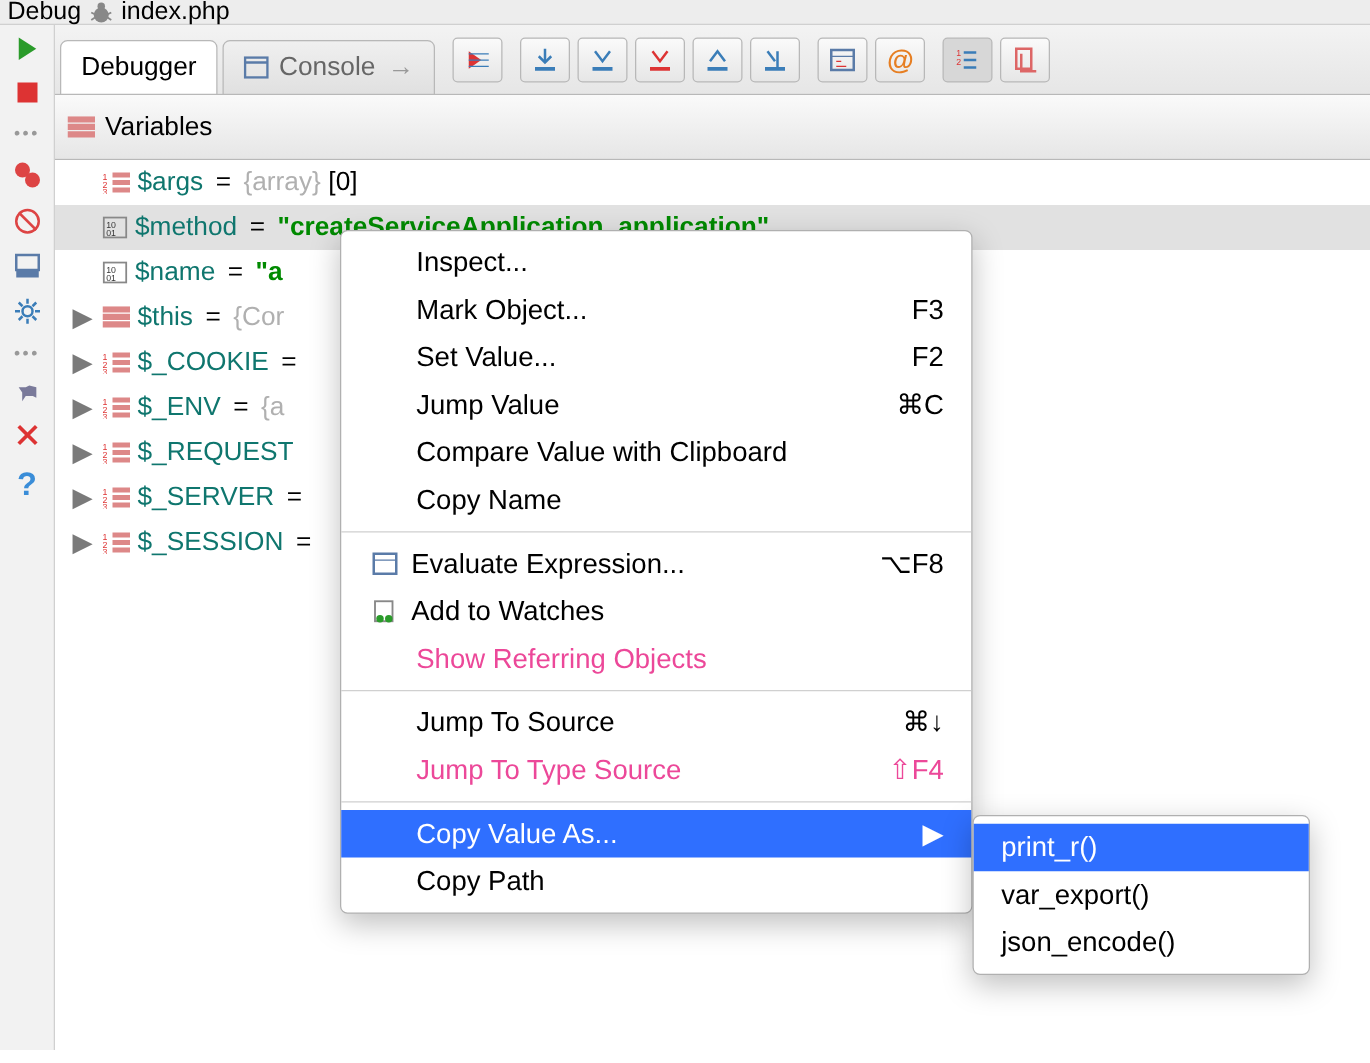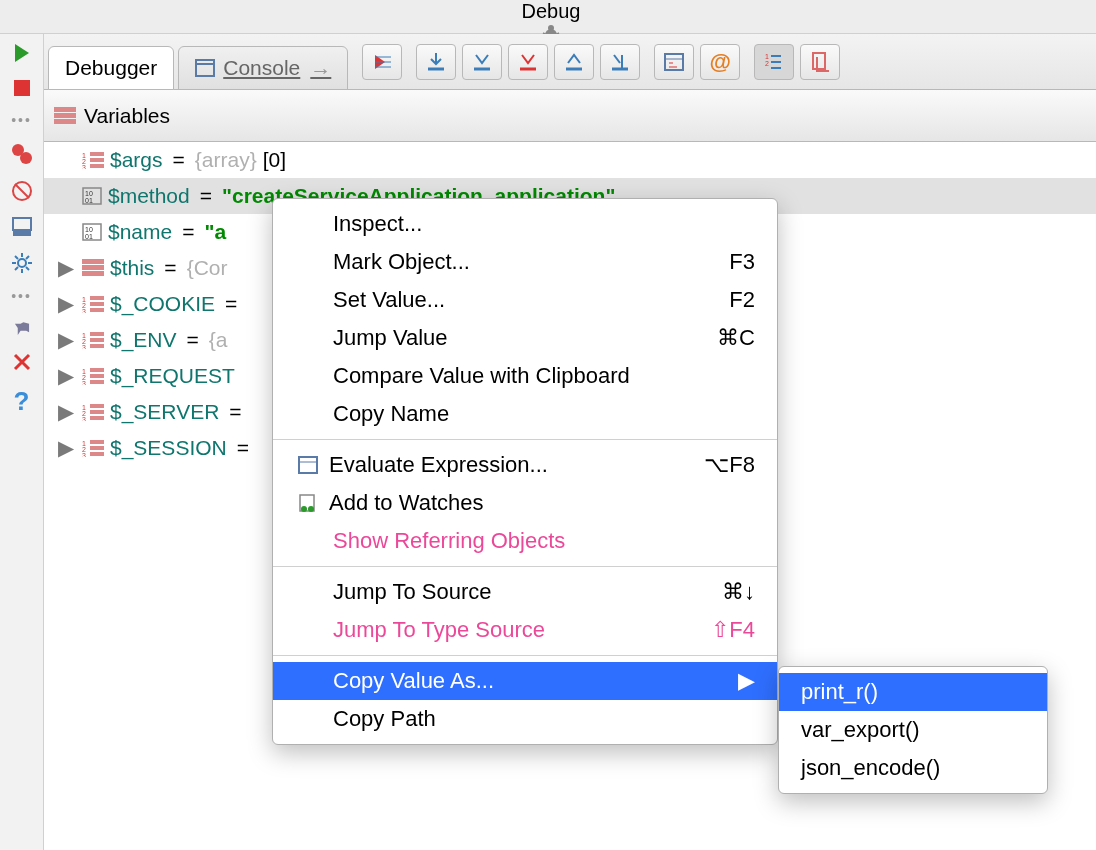--- a/index.html
+++ b/index.html
@@ -1,29 +1,29 @@
 <!DOCTYPE html>
 <html><head>
 <meta charset="utf-8">
 <style>
 * { box-sizing: border-box; margin: 0; padding: 0; font-family: "Helvetica Neue", Arial, sans-serif; }
 body { width: 1096px; height: 850px; background: #fff; color: #000; overflow: hidden; }
 
-.titlebar { height: 34px; background: #ededed; border-bottom: 1px solid #d0d0d0; display: flex; align-items: center; padding-left: 6px; font-size: 20px; flex-direction: column; }
+.titlebar { height: 20px; background: #ededed; border-bottom: 1px solid #d0d0d0; display: flex; align-items: center; padding-left: 6px; font-size: 20px; }
 .titlebar .bug-icon { margin: 0 6px; }
 
 .main { display: flex; height: calc(100% - 30px); }
 
 .leftbar { width: 44px; background: #f2f2f2; border-right: 1px solid #d0d0d0; display: flex; flex-direction: column; align-items: center; padding-top: 8px; gap: 14px; }
 
 .content { flex: 1; display: flex; flex-direction: column; }
 
 .tabbar { height: 56px; background: linear-gradient(#f3f3f3, #e6e6e6); border-bottom: 1px solid #b8b8b8; display: flex; align-items: center; padding-left: 4px; gap: 4px; }
 .tab { height: 44px; border: 1px solid #b8b8b8; padding: 0 16px; display: flex; align-items: center; font-size: 21px; background: #fff; border-top-left-radius: 6px; border-top-right-radius: 6px; position: relative; top: 6px; }
-.tab.inactive { background: linear-gradient(#f0f0f0,#e0e0e0); color: #666; text-decoration: underline; }
+.tab.inactive { background: linear-gradient(#f0f0f0,#e0e0e0); color: #666; }
 .tab .tab-icon { margin-right: 8px; }
 .toolbar-group { display: flex; gap: 6px; margin-left: 10px; }
 .tb-btn { width: 40px; height: 36px; border: 1px solid #b8b8b8; background: linear-gradient(#fafafa,#e6e6e6); border-radius: 4px; display: flex; align-items: center; justify-content: center; }
 .tb-btn.toggled { background: #d7d7d7; }
 
 .vars-header { height: 52px; background: linear-gradient(#fafafa,#e6e6e6); border-bottom: 1px solid #b8b8b8; display: flex; align-items: center; padding-left: 10px; font-size: 21px; gap: 8px; }
 
 .vars-list { flex: 1; overflow: auto; font-size: 21px; position: relative; }
 .var-row { display: flex; align-items: center; height: 36px; padding-left: 14px; gap: 6px; white-space: nowrap; }
 .var-row.selected { background: #e1e1e1; }

